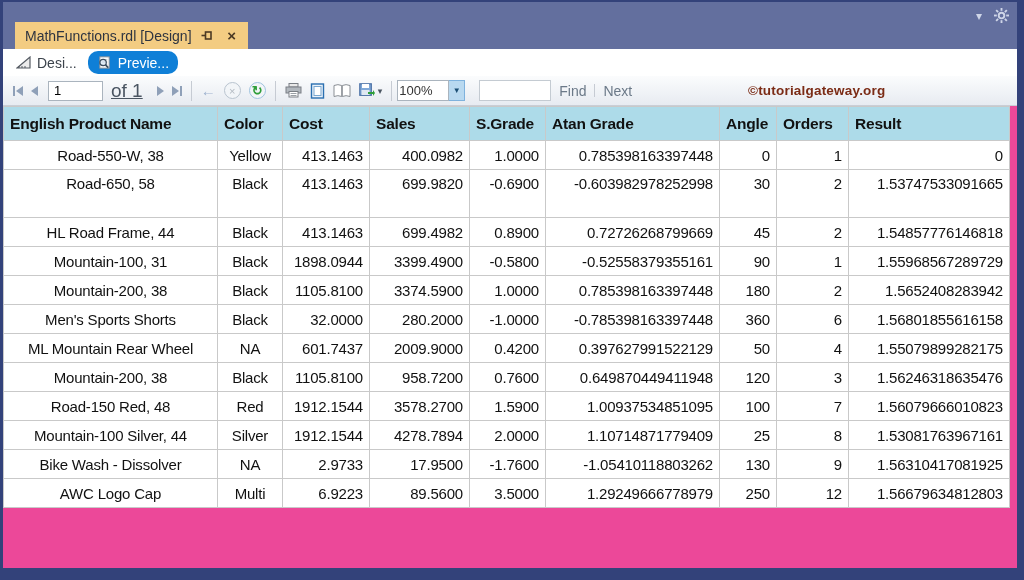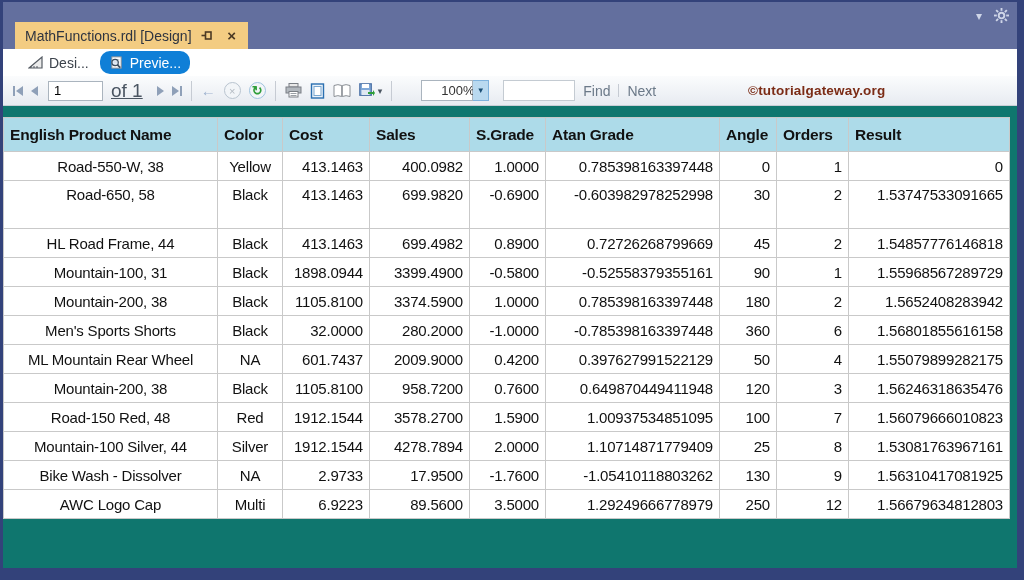--- a/index.html
+++ b/index.html
@@ -13,21 +13,21 @@
   .doc-tab { height:27px; background:#f3cc82; display:flex; align-items:center;
     padding:0 8px 0 10px; gap:8px; cursor:default; }
   .doc-tab-title { font-size:14px; color:#2e3440; white-space:nowrap; }
   .pin-icon, .close-icon { display:flex; align-items:center; justify-content:center;
     width:16px; height:16px; color:#4c3a24; font-size:15px; font-weight:bold; cursor:pointer; }
   .titlebar-right { position:absolute; right:8px; top:6px; display:flex; align-items:center; gap:12px; }
   .tb-chevron { color:#cfd6e8; font-size:12px; cursor:pointer; }
 
   
   .viewtabs { height:27px; background:#ffffff; display:flex; align-items:center;
-    padding-left:16px; gap:2px; flex:0 0 auto; }
+    padding-left:4px; gap:2px; flex:0 0 auto; }
   .viewtab { height:23px; display:flex; align-items:center; gap:6px; padding:0 9px;
     font-size:14px; color:#3c434c; cursor:pointer; }
   .viewtab.active { background:#0f7fd7; color:#ffffff;border-radius:10px; }
 
   
   .toolbar { height:30px; background:linear-gradient(#fbfcfd,#e7ebf1);
     border-bottom:1px solid #c9ced6; display:flex; align-items:center;
     padding-left:6px; position:relative; flex:0 0 auto; }
   .tbtn { display:flex; align-items:center; justify-content:center; gap:1px;
     height:22px; padding:0 4px; cursor:pointer; }
@@ -39,33 +39,33 @@
     font-size:13px; padding-left:5px; margin:0 6px; font-family:"Liberation Sans",sans-serif; }
   .of-label { font-size:19px; color:#4a5closed562; color:#4a5562; margin:0 10px 0 2px; white-space:nowrap;text-decoration:underline; }
   .sep { width:1px; height:20px; background:#c6cbd3; margin:0 5px; }
   .ghost-arrow { font-size:15px; color:#9fb3cf; }
   .circ { width:17px; height:17px; border-radius:50%; border:1px solid #b9c4cf;
     display:flex; align-items:center; justify-content:center; font-size:11px;
     color:#b3bac2; background:#f2f5f8; }
   .circ.refresh { border-color:#9fc3df; color:#2f9e3a; font-size:13px; font-weight:bold; }
   .caret-mini { font-size:9px; color:#4a5562; margin-left:2px; }
   .zoombox { width:52px; height:21px; background:#fff; border:1px solid #aab4be;
-    font-size:13px; color:#333; display:flex; align-items:center; padding-left:19px;margin-left:24px; }
+    font-size:13px; color:#333; display:flex; align-items:center; padding-left:1px; }
   .zoomcaret { width:16px; height:21px; background:#b9d9f0; border:1px solid #7fb2dd;
     border-left:none; display:flex; align-items:center; justify-content:center;
     font-size:8px; color:#1b4e74; cursor:pointer; }
   .findbox { width:72px; height:21px; background:#fff; border:1px solid #c4cbd2;
     margin-left:14px; font-size:13px; padding-left:4px; font-family:"Liberation Sans",sans-serif; }
   .findlink { font-size:14px; color:#6b7988; margin:0 8px; cursor:pointer; white-space:nowrap; }
   .find-sep { width:1px; height:13px; background:#c6cbd3; }
   .watermark { position:absolute; left:745px; top:7px; font-size:13.5px;
     font-weight:bold; color:#7b2b15; letter-spacing:0.2px; }
 
   
-  .report { background:#0f766e; flex:1 1 auto; overflow:hidden; padding-top:11px; }
+  .report { background:#ec4899; flex:1 1 auto; overflow:hidden; padding-top:0; }
   table.rpt { border-collapse:collapse; table-layout:fixed; width:1006px;
     font-size:15px; color:#111; letter-spacing:-0.2px; }
   table.rpt th, table.rpt td { border:1px solid #c9c9c9; overflow:hidden; white-space:nowrap; }
   table.rpt thead th { background:#addbe9; font-weight:bold; text-align:left;
     height:34px; padding:0 6px; font-size:15.5px; }
   table.rpt td { height:29px; padding:0 6px; vertical-align:middle; background:#fff; }
   table.rpt td.ar { text-align:right; }
   table.rpt td.al { text-align:center; }
   table.rpt tr.tall td { height:48px; vertical-align:top; padding-top:5px; }
 

